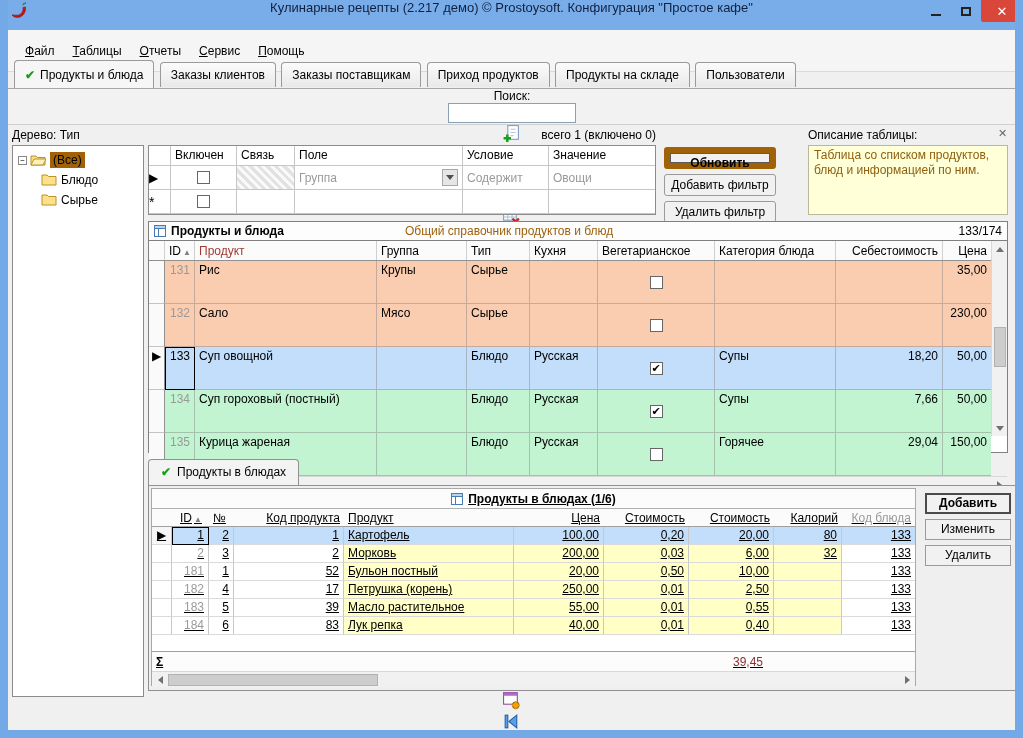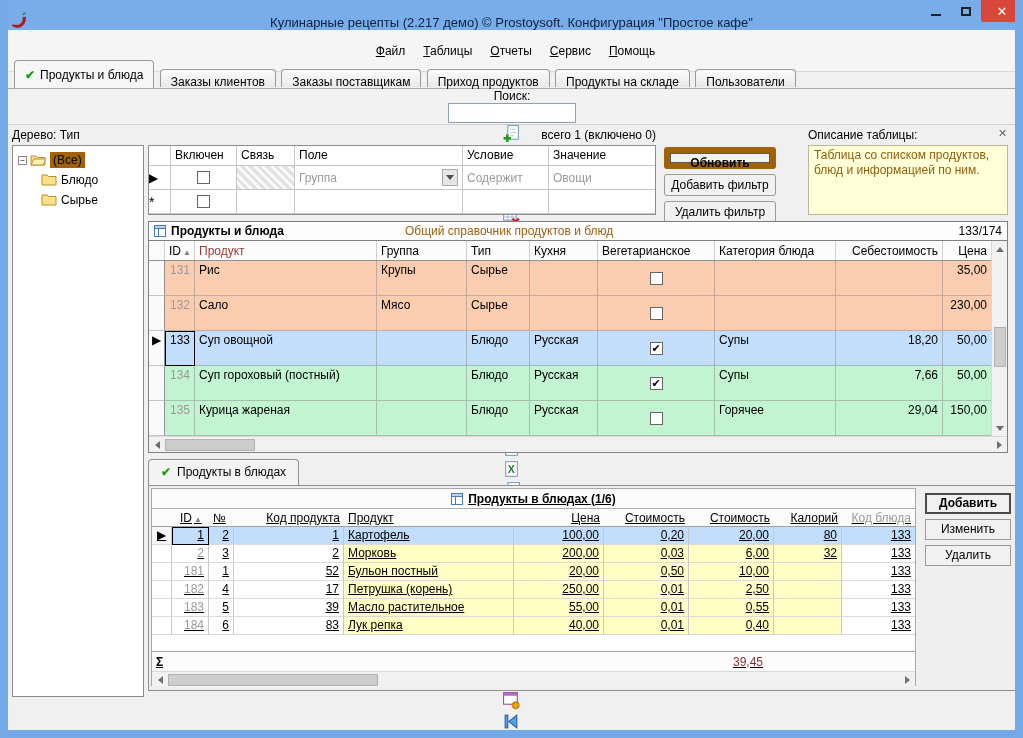--- a/index.html
+++ b/index.html
@@ -1,38 +1,38 @@
 <!DOCTYPE html>
 <html><head>
 <meta charset="utf-8">
 <style>
   * { margin:0; padding:0; box-sizing:border-box; }
   html,body { width:1023px; height:738px; font-family:"Liberation Sans", sans-serif; font-size:12px; color:#000; }
   .window { position:relative; width:1023px; height:738px; background:#F0F0F0;
             border-left:8px solid #74A9E8; border-right:8px solid #74A9E8; border-bottom:8px solid #74A9E8; overflow:hidden; }
 
   
-  .titlebar { position:absolute; top:0; left:-8px; width:1023px; height:30px; background:#79ADE9; display:flex; align-items:flex-end; }
+  .titlebar { position:absolute; top:0; left:-8px; width:1023px; height:30px; background:#79ADE9; display:flex; align-items:flex-start; }
   .app-icon { margin-left:8px; width:20px; height:20px; }
   .title-text { position:absolute; left:0; right:0; text-align:center; font-size:13px; color:#102040; }
   .win-controls { position:absolute; right:0; top:0; display:flex; }
   .wc { width:30px; height:22px; display:flex; align-items:center; justify-content:center; color:#1a1a1a; }
   .wc-min span { width:10px; border-top:2px solid #222; margin-top:8px; }
   .wc-max span { width:10px; height:9px; border:2px solid #222; }
   .wc-close { width:42px; background:#D9473B; color:#fff; font-size:13px; border-bottom-left-radius:2px;}
 
   
-  .menubar { position:absolute; top:30px; left:0; width:1007px; height:42px; background:#F5F5F5; border-bottom:1px solid #DADADA; display:flex; align-items:center; padding-left:8px;justify-content:center; }
+  .menubar { position:absolute; top:30px; left:0; width:1007px; height:42px; background:#F5F5F5; border-bottom:1px solid #DADADA; display:flex; align-items:center; padding-left:8px; }
   .menu-item { display:inline-block; padding:4px 9px; }
   .menu-item::first-letter { text-decoration:underline; }
 
   
   .tabbar { position:absolute; top:56px; left:0; width:1007px; height:33px; padding:4px 0 0 6px; border-bottom:1px solid #A8A8A8; }
   .tab { display:inline-block; vertical-align:bottom; border:1px solid #9A9A9A; border-bottom:none; border-radius:4px 4px 0 0;
-         background:linear-gradient(#FBFBFB,#E9E9E9); padding:5px 10px 4px 10px; margin-right:2px; height:18px; }
+         background:linear-gradient(#FBFBFB,#E9E9E9); padding:5px 10px 4px 10px; margin-right:2px; height:25px; }
   .tab.active { background:#F6F6F6; height:28px; font-weight:normal; padding-top:7px; margin-bottom:-1px; }
   .tab .chk { color:#14A014; font-weight:bold; margin-right:5px; }
 
   
   .toolbar { position:absolute; top:89px; left:0; width:1007px; height:36px; background:#F2F2F2; border-bottom:1px solid #D0D0D0;
              display:flex; align-items:center; padding:0 4px;flex-direction:column; }
   .search-label { margin:0 5px 0 6px; }
   .search-input { width:128px; height:20px; border:1px solid #8CA0B4; background:#fff; padding:2px 4px; font-family:"Liberation Sans",sans-serif; font-size:12px;}
   .tsep { width:1px; align-self:center; height:24px; background:#C8C8C8; margin:0 3px; }
   .tbtn { width:23px; height:26px; display:flex; align-items:center; justify-content:center; border:1px solid transparent; }
@@ -77,21 +77,21 @@
   .m-titlebar .t { font-weight:bold; margin-left:5px; }
   .m-titlebar .sub { position:absolute; left:216px; color:#9C6210;margin-left:40px; }
   .m-titlebar .cnt { margin-left:auto; }
   .tbl-ico { width:12px; height:12px; }
 
   .mgrid { position:absolute; left:140px; top:115px; width:860px; height:213px; border:1px solid #808080; background:#fff; }
   .mbody { display:flex; }
   .mcols { width:842px; }
   .mhead { display:flex; height:20px; background:#FBFBFB; border-bottom:1px solid #909090; }
   .mh { padding:3px 4px; border-right:1px solid #D0D0D0; white-space:nowrap; overflow:hidden; }
-  .mrow { display:flex; height:35px; }
+  .mrow { display:flex; height:43px; }
   .mc { padding:2px 4px; border-right:1px solid rgba(130,130,130,.45); border-bottom:1px solid rgba(130,130,130,.45); white-space:nowrap; overflow:hidden; }
   .w-mk{width:16px; padding:2px 1px;} .w-id{width:30px; text-align:right;} .w-pr{width:182px;} .w-gr{width:90px;} .w-tp{width:63px;} .w-ku{width:68px;} .w-vg{width:117px; display:flex; align-items:center; justify-content:center;} .w-ct{width:121px;} .w-cs{width:107px; text-align:right;} .w-ce{width:48px; text-align:right; border-right:none;}
   .row-salmon .mc { background:#FACDB0; }
   .row-green .mc { background:#C2F4D2; }
   .row-sel .mc { background:#C3DEFA; }
   .mrow .w-mk { background:#FAFAFA !important; border-right:1px solid #909090; text-align:center; }
   .idtxt { color:#9A9A9A; }
   .focus-cell { outline:1px solid #000; outline-offset:-1px; color:#000 !important; }
   .colhead-red { color:#9E3A32; }
   .sort { color:#808080; font-size:8px; margin-left:2px; }

